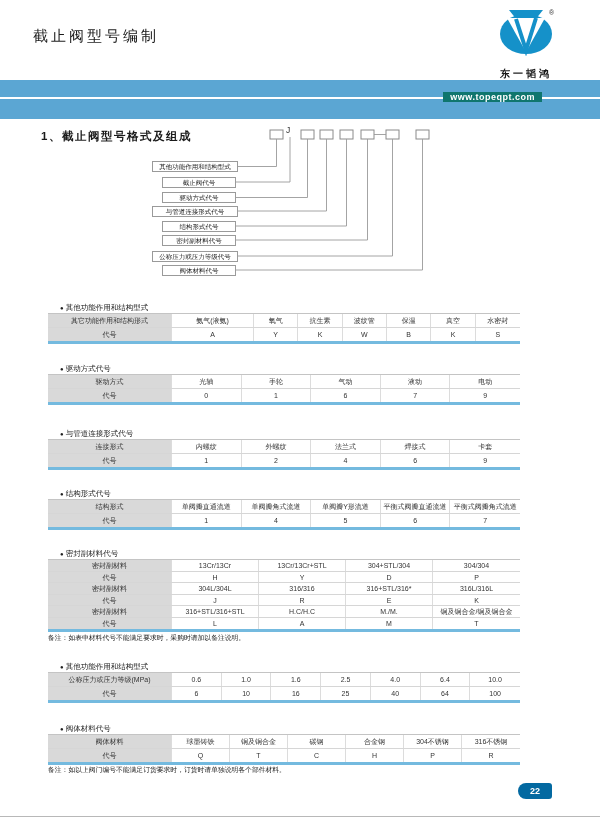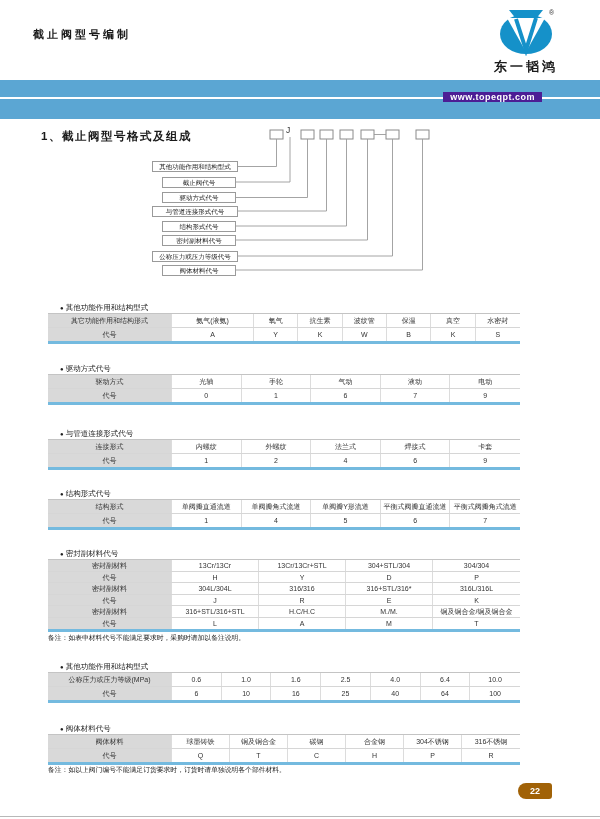--- a/index.html
+++ b/index.html
@@ -3,32 +3,32 @@
 <meta charset="utf-8">
 <style>
   * { margin:0; padding:0; box-sizing:border-box; }
   html,body { background:#fff; }
   .page {
     position:relative; width:600px; height:819px; background:#fff; overflow:hidden;
     font-family:"Liberation Sans","DejaVu Sans",sans-serif; color:#222;
   }
   
   .title {
-    position:absolute; left:33px; top:27px; font-size:11px; font-weight:bold;
+    position:absolute; left:33px; top:27px; font-size:15px; font-weight:normal;
     letter-spacing:3px; color:#1a1a1a;
   }
   .logo { position:absolute; left:483px; top:8px; width:86px; text-align:center; }
   .logo svg { display:block; margin:0 auto; }
   .reg-mark { position:absolute; left:66px; top:1px; font-size:7px; color:#333; }
-  .brand-name { display:block; margin-top:2px; font-size:13px; font-weight:bold; letter-spacing:3px; color:#1a1a1a; }
+  .brand-name { display:block; margin-top:11px; font-size:10px; font-weight:bold; letter-spacing:3px; color:#1a1a1a; }
   
   .banner { position:absolute; left:0; top:80px; width:600px; height:39px; background:#5BA6D3; }
   .banner-line { position:absolute; left:0; top:17px; width:600px; height:1.5px; background:#fff; }
   .site-url {
-    position:absolute; right:58px; top:12px; background:#4c1d95; padding:0 7px;
+    position:absolute; right:58px; top:12px; background:#0f766e; padding:0 7px;
     font-size:9px; font-weight:bold; color:#fff; letter-spacing:0.5px;
   }
   
   .sec-heading { position:absolute; left:41px; font-size:11.5px; font-weight:bold; letter-spacing:1.5px; color:#1a1a1a; }
   .sec1 { top:129px; } .sec2 { top:292px; }
   
   .diagram-svg { position:absolute; left:0; top:0; width:600px; height:300px; pointer-events:none; }
   .fmt-letter { position:absolute; left:286px; top:125px; font-size:8.5px; color:#333; }
   .dlabel {
     position:absolute; height:11px; border:1px solid #9a9a9a; background:#fff;
@@ -64,21 +64,21 @@
   .b1{top:303px} .tb1{top:313px}
   .b2{top:364px} .tb2{top:374px}
   .b3{top:429px} .tb3{top:439px}
   .b4{top:489px} .tb4{top:499px}
   .b5{top:549px} .tb5{top:559px} .n5{top:633px}
   .b6{top:662px} .tb6{top:672px}
   .b7{top:724px} .tb7{top:734px} .n7{top:765px}
   
   .page-badge {
     position:absolute; left:518px; top:783px; width:34px; height:16px;
-    background:#a16207; color:#fff; font-size:9px; font-weight:bold;
+    background:#0369a1; color:#fff; font-size:9px; font-weight:bold;
     text-align:center; line-height:16px; border-radius:8px 3px 3px 8px;
   }
   .edge-line { position:absolute; left:0; top:816px; width:600px; height:1px; background:#b8b8b8; }
 </style>
 </head>
 <body>
 
 <div class="page">
 
   <div class="title">截止阀型号编制</div>

